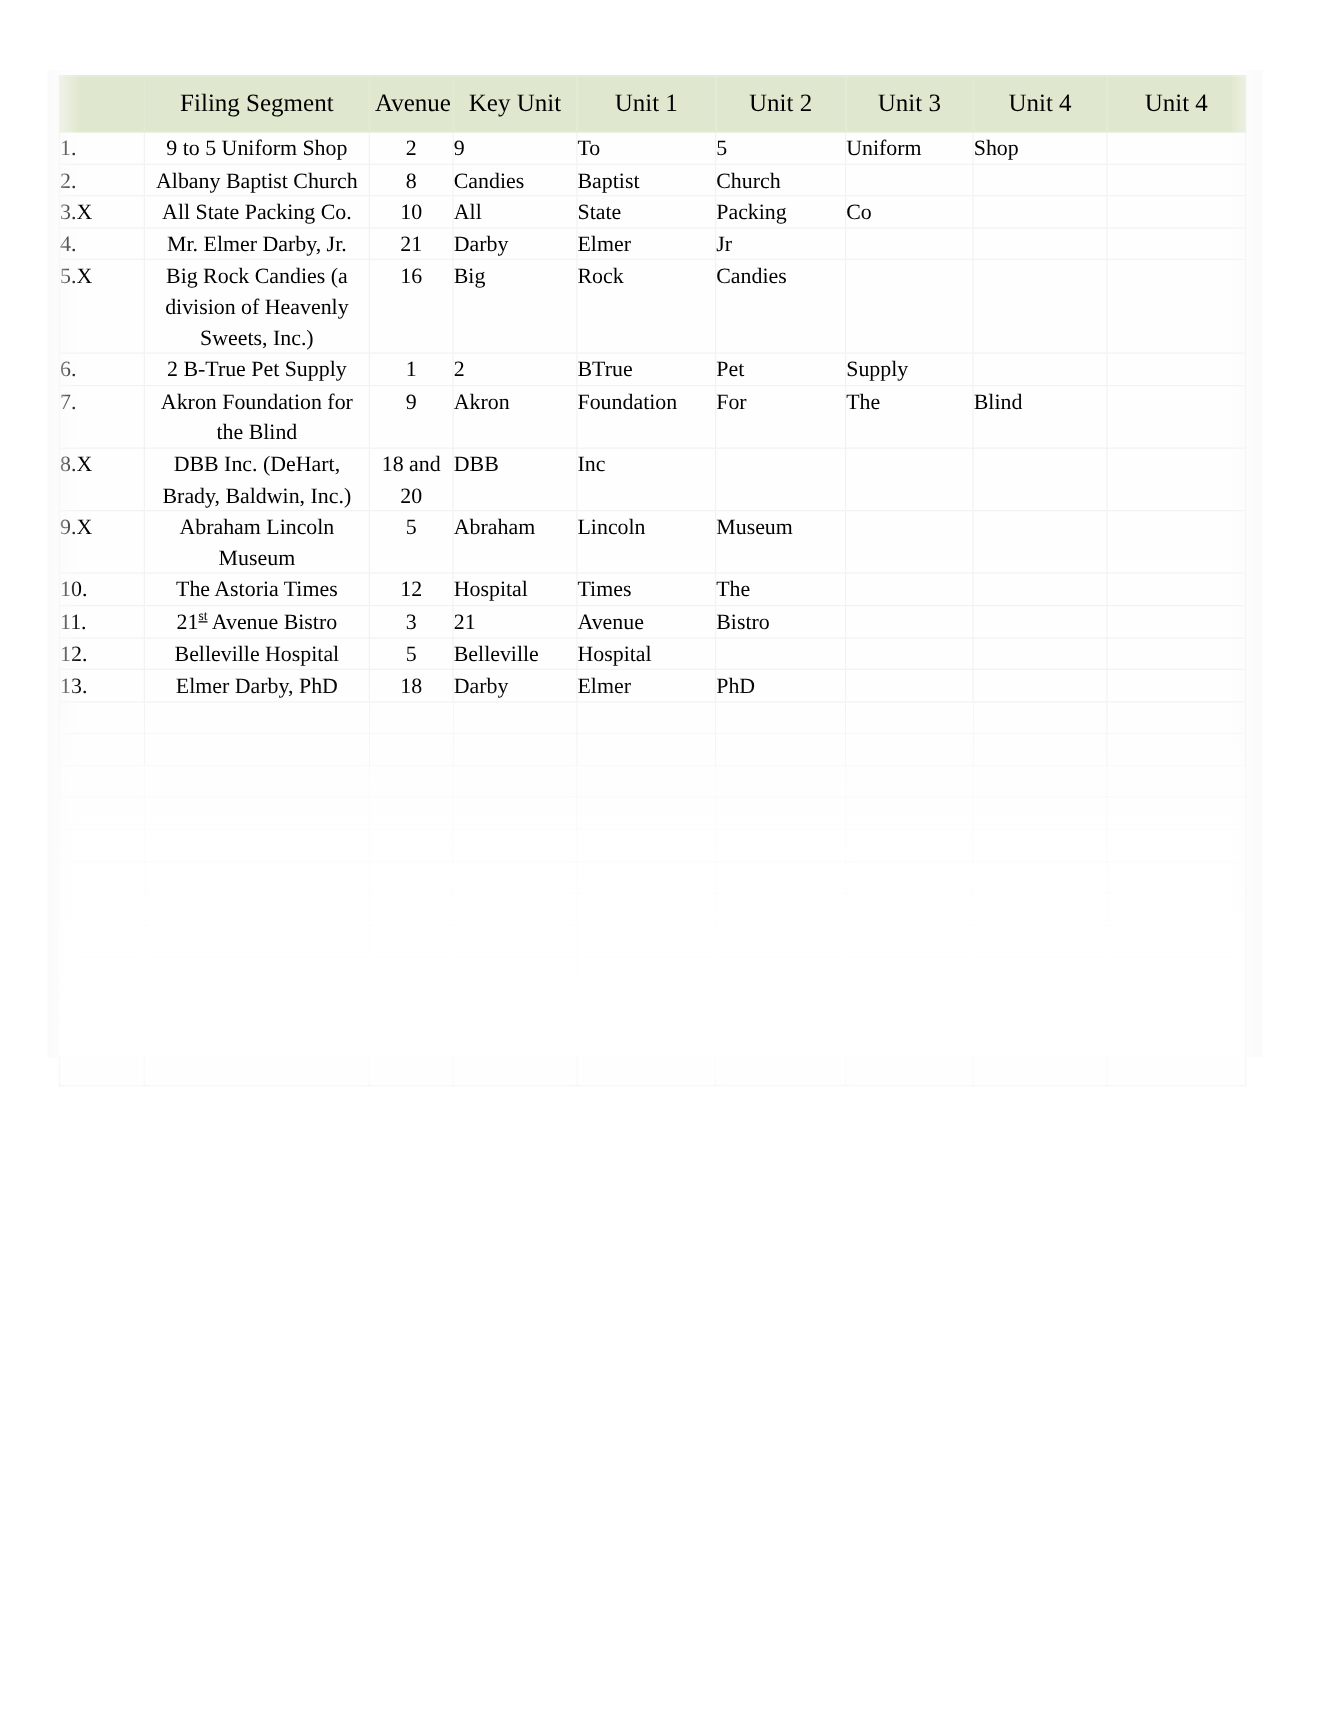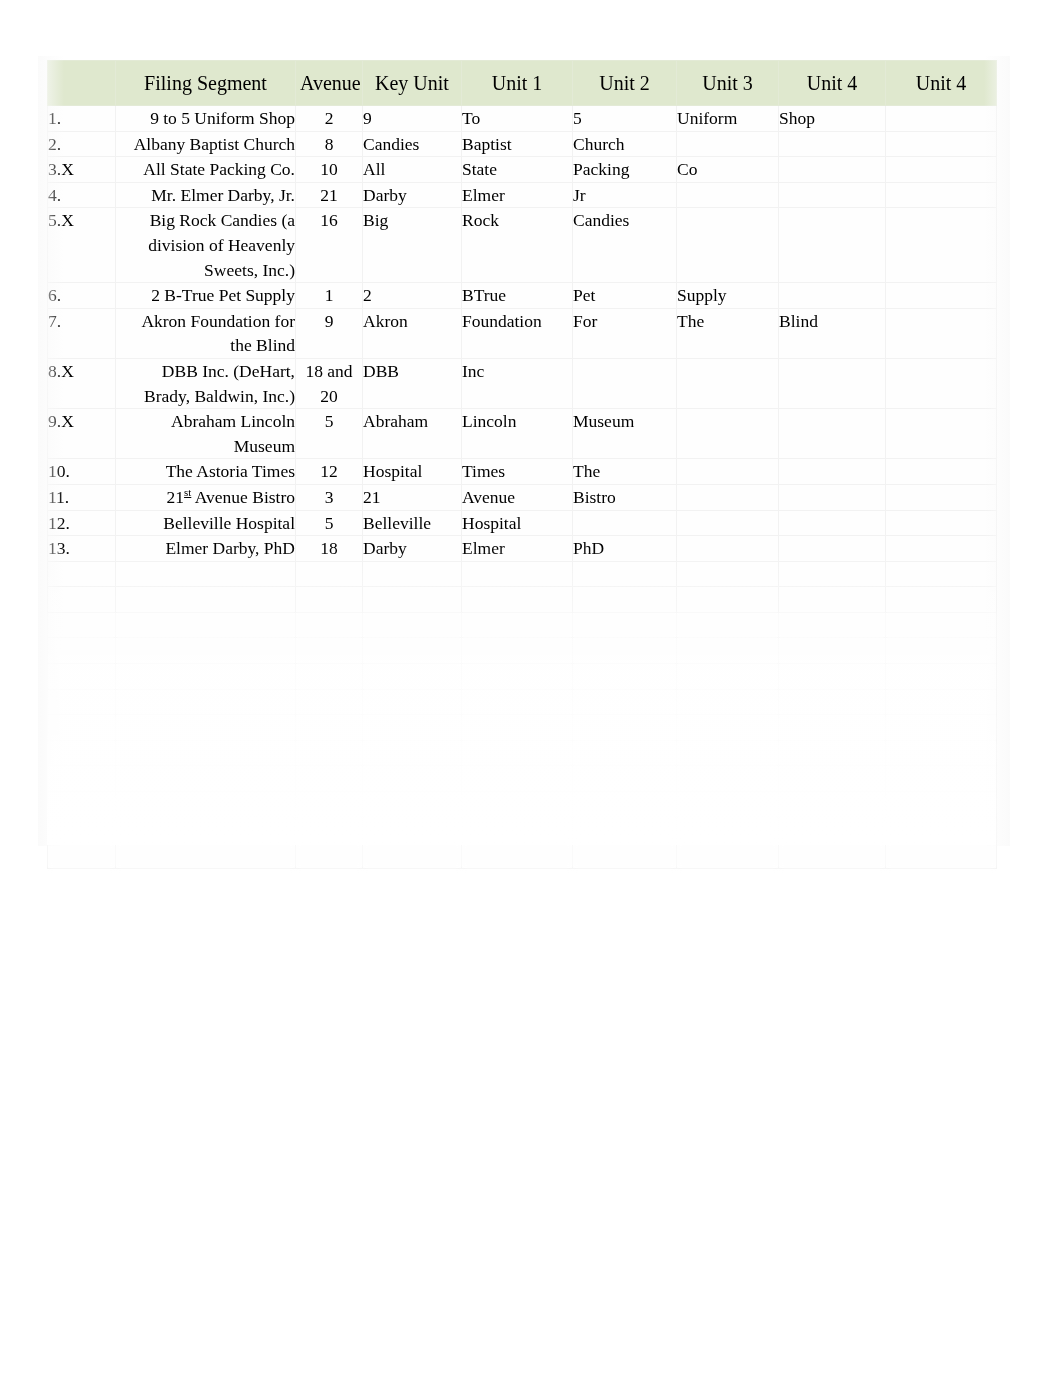--- a/index.html
+++ b/index.html
@@ -77,21 +77,21 @@
   td.cell {
     padding: 1px 5px 1px 5px;
     height: 24.6px;
   }
   td.cell-num {
     padding-left: 7px;
     text-align: left;
     white-space: nowrap;
   }
   td.cell-seg {
-    text-align: right;
+    text-align: center;
     padding-left: 5px;
   }
   td.cell-order {
     text-align: center;
     padding: 1px 4px;
   }
   td.cell-unit {
     text-align: left;
     padding-left: 7px;
   }

